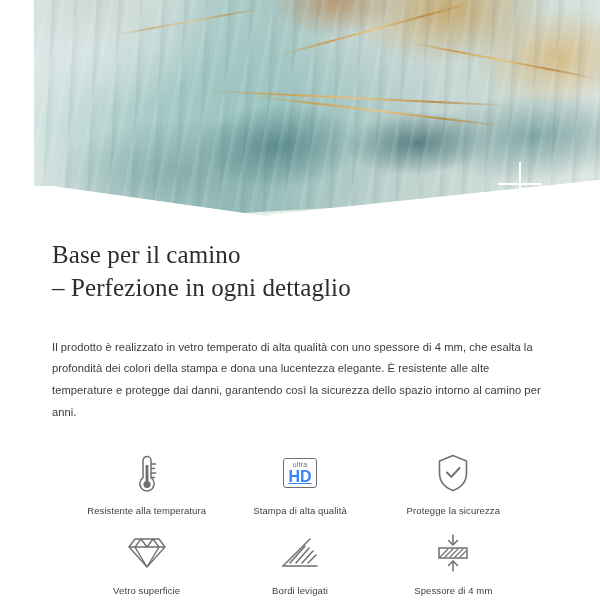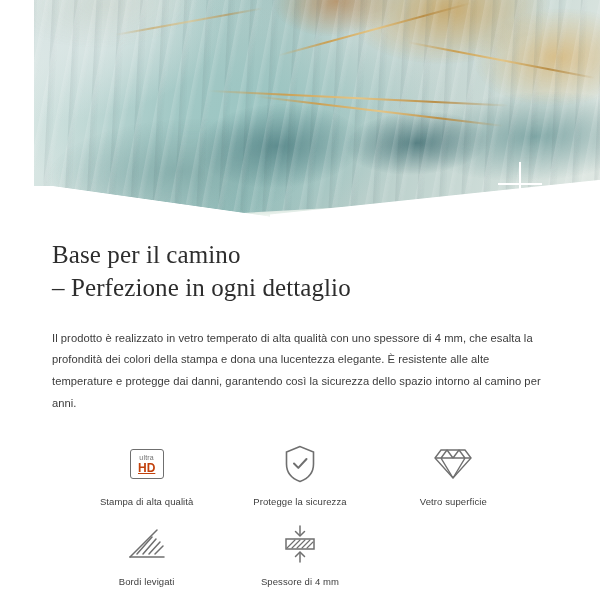--- a/index.html
+++ b/index.html
@@ -127,21 +127,21 @@
     font-family: "Liberation Serif", serif;
     font-size: 25px;
     line-height: 1.33;
     color: #2d2d2d;
     font-weight: 400;
     letter-spacing: .1px;
   }
   .headline .l2txt { display: block; }
 
   .body-copy {
-    margin-top: 23px;
+    margin-top: 32px;
     font-size: 11.2px;
     line-height: 1.95;
     color: #3b3b3b;
     letter-spacing: .05px;
     max-width: 540px;
   }
 
   
   .features {
     margin-top: 26px;
@@ -174,21 +174,21 @@
     width: 34px; height: 30px;
     border: 1.6px solid #6f6f6f;
     border-radius: 3px;
     display: flex;
     flex-direction: column;
     align-items: center;
     justify-content: center;
     line-height: 1;
   }
   .ultrahd .u1 { font-size: 7px; color: #6f6f6f; letter-spacing: .2px; }
-  .ultrahd .u2 { font-size: 12px; font-weight: bold; color: #c2410c; margin-top: 1px; text-decoration: underline; }
+  .ultrahd .u2 { font-size: 16px; font-weight: bold; color: #3b82f6; margin-top: 1px; text-decoration: underline; }
 </style>
 </head>
 <body>
 
 <div class="page">
 
   <div class="hero">
     <div class="hero-art">
       <div class="layer l1"></div>
       <div class="layer l2"></div>
@@ -211,20 +211,31 @@
   <div class="content">
     <h1 class="headline">
       <span>Base per il camino</span>
       <span class="l2txt">– Perfezione in ogni dettaglio</span>
     </h1>
 
     <p class="body-copy">Il prodotto è realizzato in vetro temperato di alta qualità con uno spessore di 4 mm, che esalta la profondità dei colori della stampa e dona una lucentezza elegante. È resistente alle alte temperature e protegge dai danni, garantendo così la sicurezza dello spazio intorno al camino per anni.</p>
 
     <div class="features">
 
+      <div class="feature">
+        <div class="feature-icon">
+          <svg class="ico" width="26" height="44" viewBox="0 0 26 44" fill="none" stroke="#6f6f6f" stroke-width="1.5">
+            <path d="M13 5.5a4 4 0 0 0-4 4v17.2a7.2 7.2 0 1 0 8 0V9.5a4 4 0 0 0-4-4z"></path>
+            <circle cx="13" cy="33.5" r="3.6" fill="#6f6f6f" stroke="none"></circle>
+            <rect x="11.6" y="14" width="2.8" height="17" fill="#6f6f6f" stroke="none"></rect>
+            <path d="M17.5 13h4M17.5 17.5h3M17.5 22h4M17.5 26.5h3" stroke-linecap="round"></path>
+          </svg>
+        </div>
+        <div class="feature-label">Resistente alla temperatura</div>
+      </div>
 
       <div class="feature">
         <div class="feature-icon">
           <div class="ultrahd">
             <span class="u1">ultra</span>
             <span class="u2">HD</span>
           </div>
         </div>
         <div class="feature-label">Stampa di alta qualità</div>
       </div>

